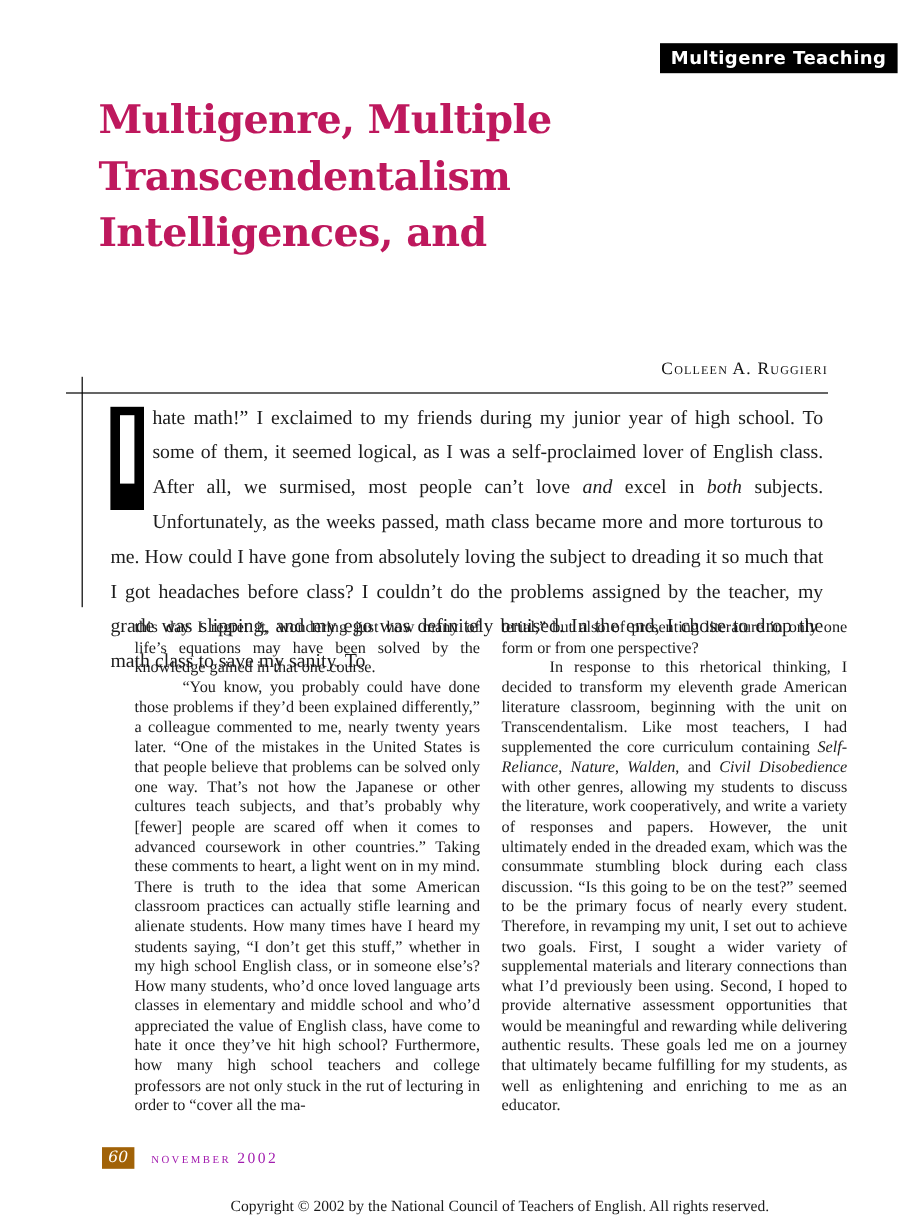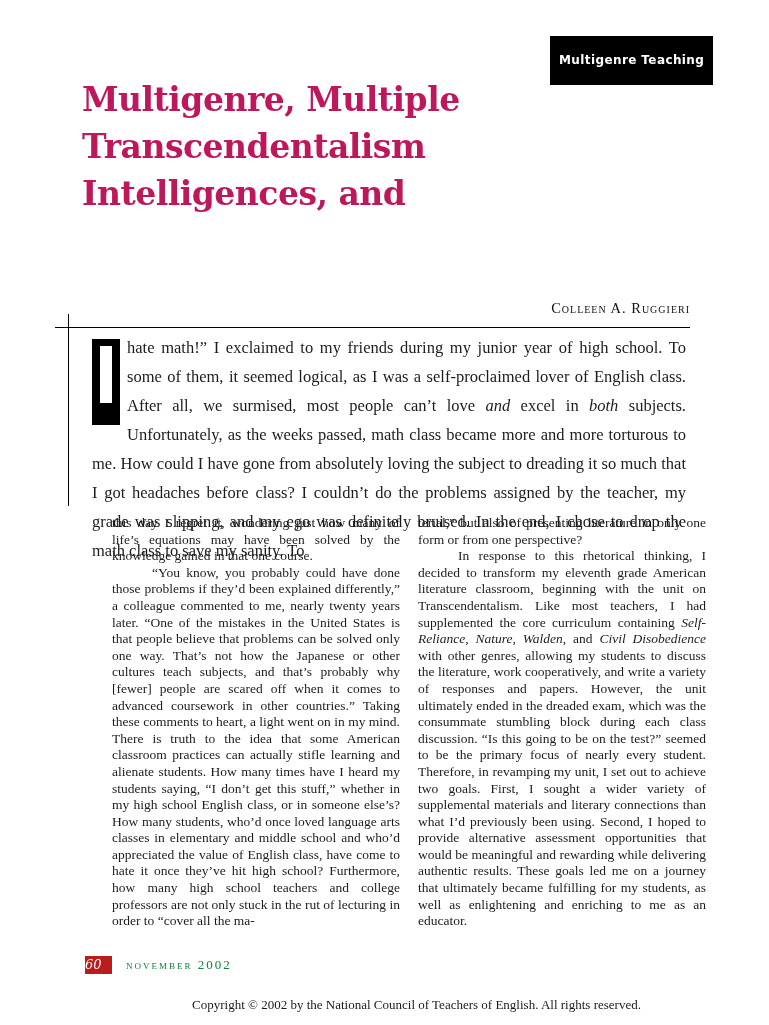--- a/index.html
+++ b/index.html
@@ -14,23 +14,23 @@
   }
   .badge {
     position: absolute;
     left: 550px;
     top: 36px;
     height: 17px;
     background: #000;
     color: #fff;
     font-family: "DejaVu Sans", sans-serif;
     font-weight: bold;
-    font-size: 12px;
+    font-size: 15px;
     line-height: 17px;
-    padding: 16px 9px;
+    padding: 4px 9px;
     letter-spacing: 0.4px;
     white-space: nowrap;
   }
   .title {
     position: absolute;
     left: 82px;
     top: 76px;
     font-family: "DejaVu Serif", serif;
     font-weight: bold;
     font-size: 33px;
@@ -116,35 +116,36 @@
   .col p { margin: 0; }
   .col p.indent { text-indent: 40px; }
   .footer-row {
     position: absolute;
     left: 85px;
     top: 956px;
     display: flex;
     align-items: center;
   }
   .pagenum {
-    background: #b91c1c;
+    background: #a16207;
     color: #fff;
     width: 27px;
     height: 18px;
     font-family: "DejaVu Serif", serif;
     font-style: italic;
     font-size: 13px;
     line-height: 18px;
+    text-align: center;
   }
   .issue {
     margin-left: 14px;
     font-variant: small-caps;
     font-size: 13px;
     letter-spacing: 2px;
-    color: #15803d;
+    color: #a21caf;
   }
   .copyright {
     position: absolute;
     left: 0;
     top: 997px;
     width: 769px;
     text-align: center;
     font-size: 13px;
     color: #1a1a1a;
     padding-left: 32px;

